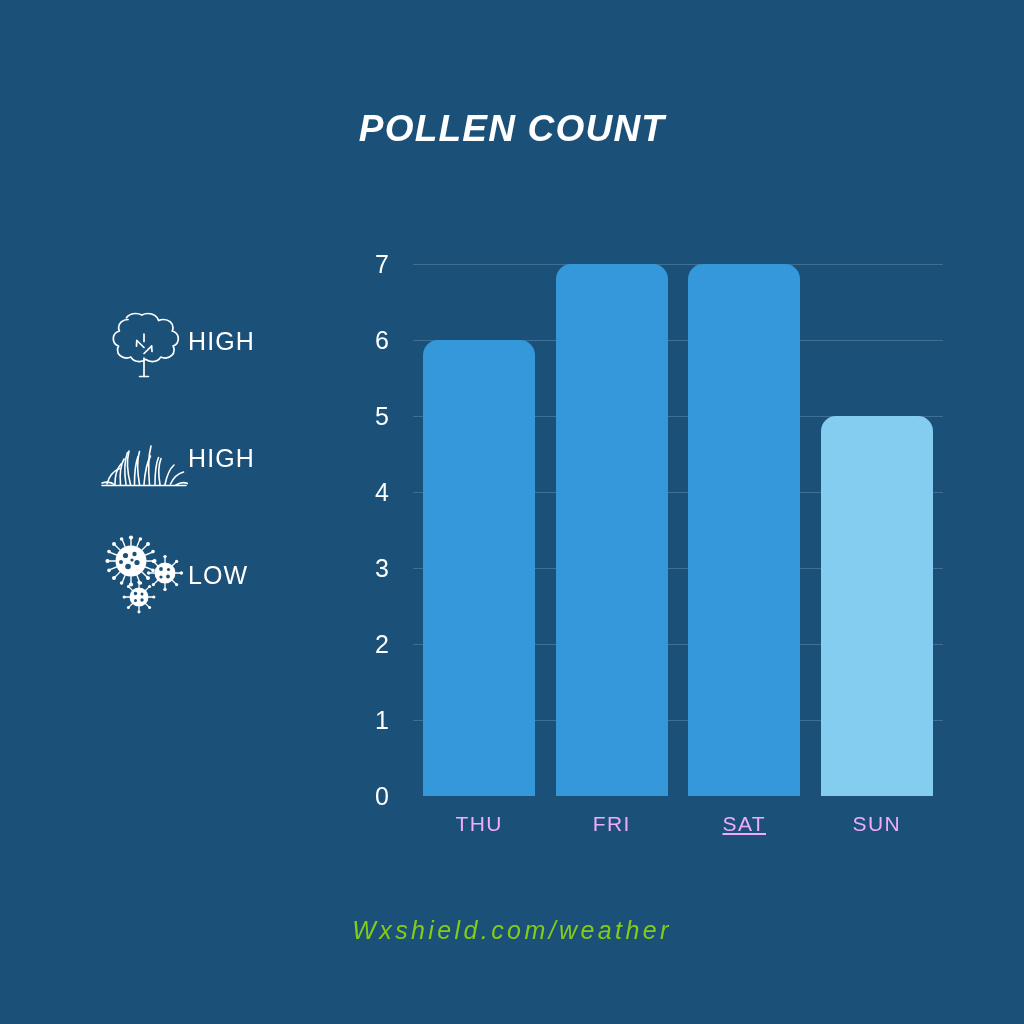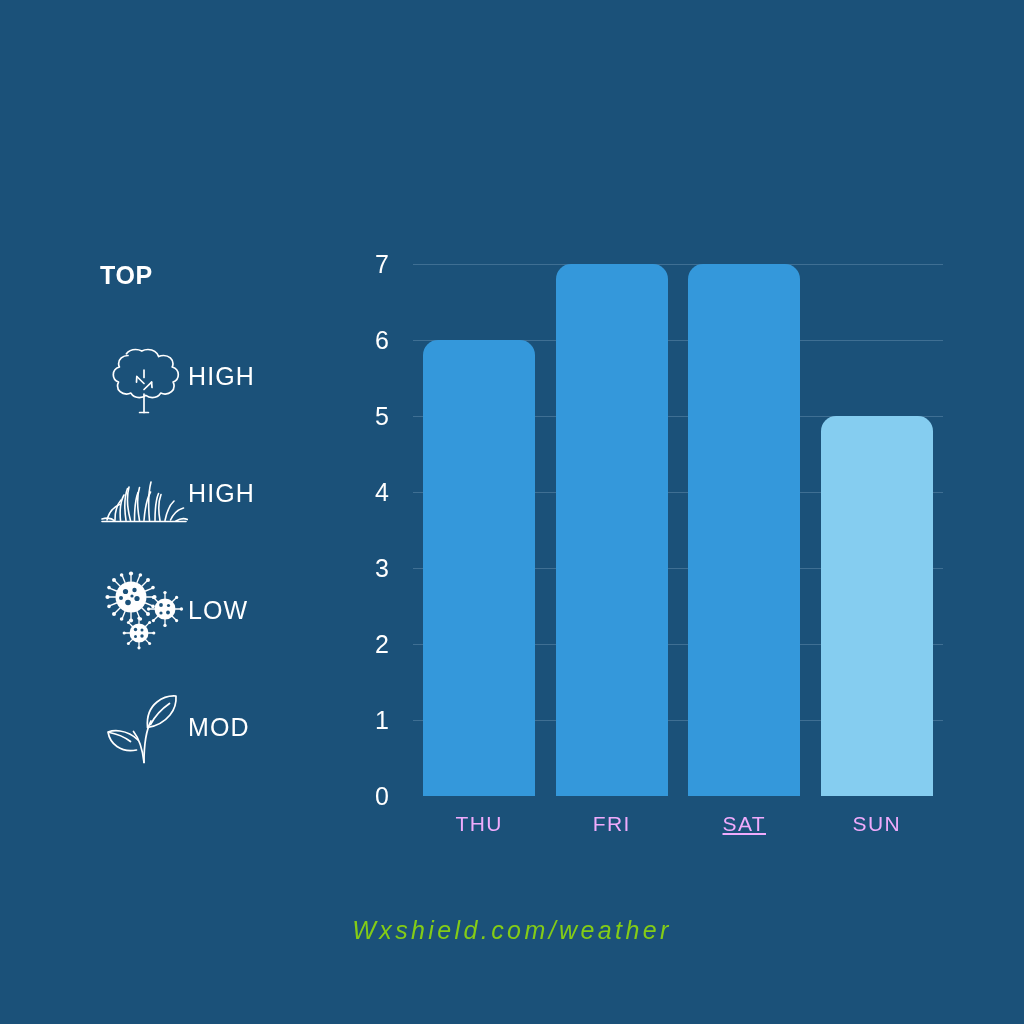--- a/index.html
+++ b/index.html
@@ -147,24 +147,24 @@
     font-size: 25px;
     font-style: italic;
     letter-spacing: 3.4px;
   }
 </style>
 </head>
 <body>
 
 <div class="poster">
 
+  <div class="title">POLLEN COUNT</div>
 
   <div class="sidebar">
     <div class="sidebar-heading">
-      <div>TOP</div>
     </div>
 
     <div class="allergen-list">
 
       <div class="allergen-row">
         <span class="allergen-icon">
           <svg width="74" height="76" viewBox="0 0 74 76" fill="none" stroke="#ffffff" stroke-width="1.7" stroke-linecap="round" stroke-linejoin="round">
             <path d="M21 16.5c-5.4 0-9.4 3.6-9.4 8.2 0 1.2.3 2.3.8 3.3-3.6 1.1-6.1 4.1-6.1 7.7 0 3.3 2.1 6.1 5.2 7.4-.6 1.1-1 2.4-1 3.8 0 4.6 4 8.2 9 8.2 1.6 0 3.1-.4 4.4-1 1.6 2.7 4.8 4.5 8.4 4.5 2.5 0 4.8-.9 6.5-2.3 1.7 1.4 4 2.3 6.5 2.3 3.6 0 6.8-1.8 8.4-4.5 1.3.6 2.8 1 4.4 1 5 0 9-3.6 9-8.2 0-1.4-.4-2.7-1-3.8 3.1-1.3 5.2-4.1 5.2-7.4 0-3.6-2.5-6.6-6.1-7.7.5-1 .8-2.1.8-3.3 0-4.6-4-8.2-9.4-8.2-1.8 0-3.5.4-4.9 1.1C50.1 13.3 46 10.5 41 10.5c-2.3 0-4.4.6-6.2 1.6-1.8-1-3.9-1.6-6.2-1.6-3.9 0-7.3 1.7-9.2 4.3"></path>
             <path d="M37 55v18.5"></path>
             <path d="M32.6 73.5h8.8"></path>
@@ -305,33 +305,20 @@
                   <circle cx="48.6" cy="72.6" r="1.5"></circle>
                 <circle cx="48.6" cy="51.4" r="1.5"></circle>
                   <circle cx="27.4" cy="72.6" r="1.5"></circle>
               </g>
             </g>
           </svg>
         </span>
         <span class="allergen-label">LOW</span>
       </div>
 
-      <div class="allergen-row">
-        <span class="allergen-icon">
-          <svg width="82" height="74" viewBox="0 0 82 74" fill="none" stroke="#ffffff" stroke-width="1.7" stroke-linecap="round" stroke-linejoin="round">
-            <path d="M41 71.5c0-18 1.5-31 7-41.5"></path>
-            <path d="M41 71.5c-1.5-14-5-24-10.5-31"></path>
-            <path d="M44.5 36.5c-1-11 2-19.5 9.5-25.5 6-4.8 12.5-6.5 19-6 .5 7-1.5 13.5-6 19-5.5 6.8-13 11-22.5 12.5z"></path>
-            <path d="M66.5 12.5c-8 5.5-14.5 12.5-19 21"></path>
-            <path d="M35 49c-5-5-11-8-18-9-4.5-.6-8.5-.2-12 1 1 6 4 11 9 14.5 5.5 3.8 12 5 19.5 3.5"></path>
-            <path d="M6.5 41.5c8 1.5 15 4.5 21 9"></path>
-          </svg>
-        </span>
-        <span class="allergen-label">MOD</span>
-      </div>
 
     </div>
   </div>
 
   <div class="chart">
     <div class="plot">
       <div id="gridlines">
           <div class="gridline" style="top: 456px;"></div>
           <div class="gridline" style="top: 380px;"></div>
           <div class="gridline" style="top: 304px;"></div>

